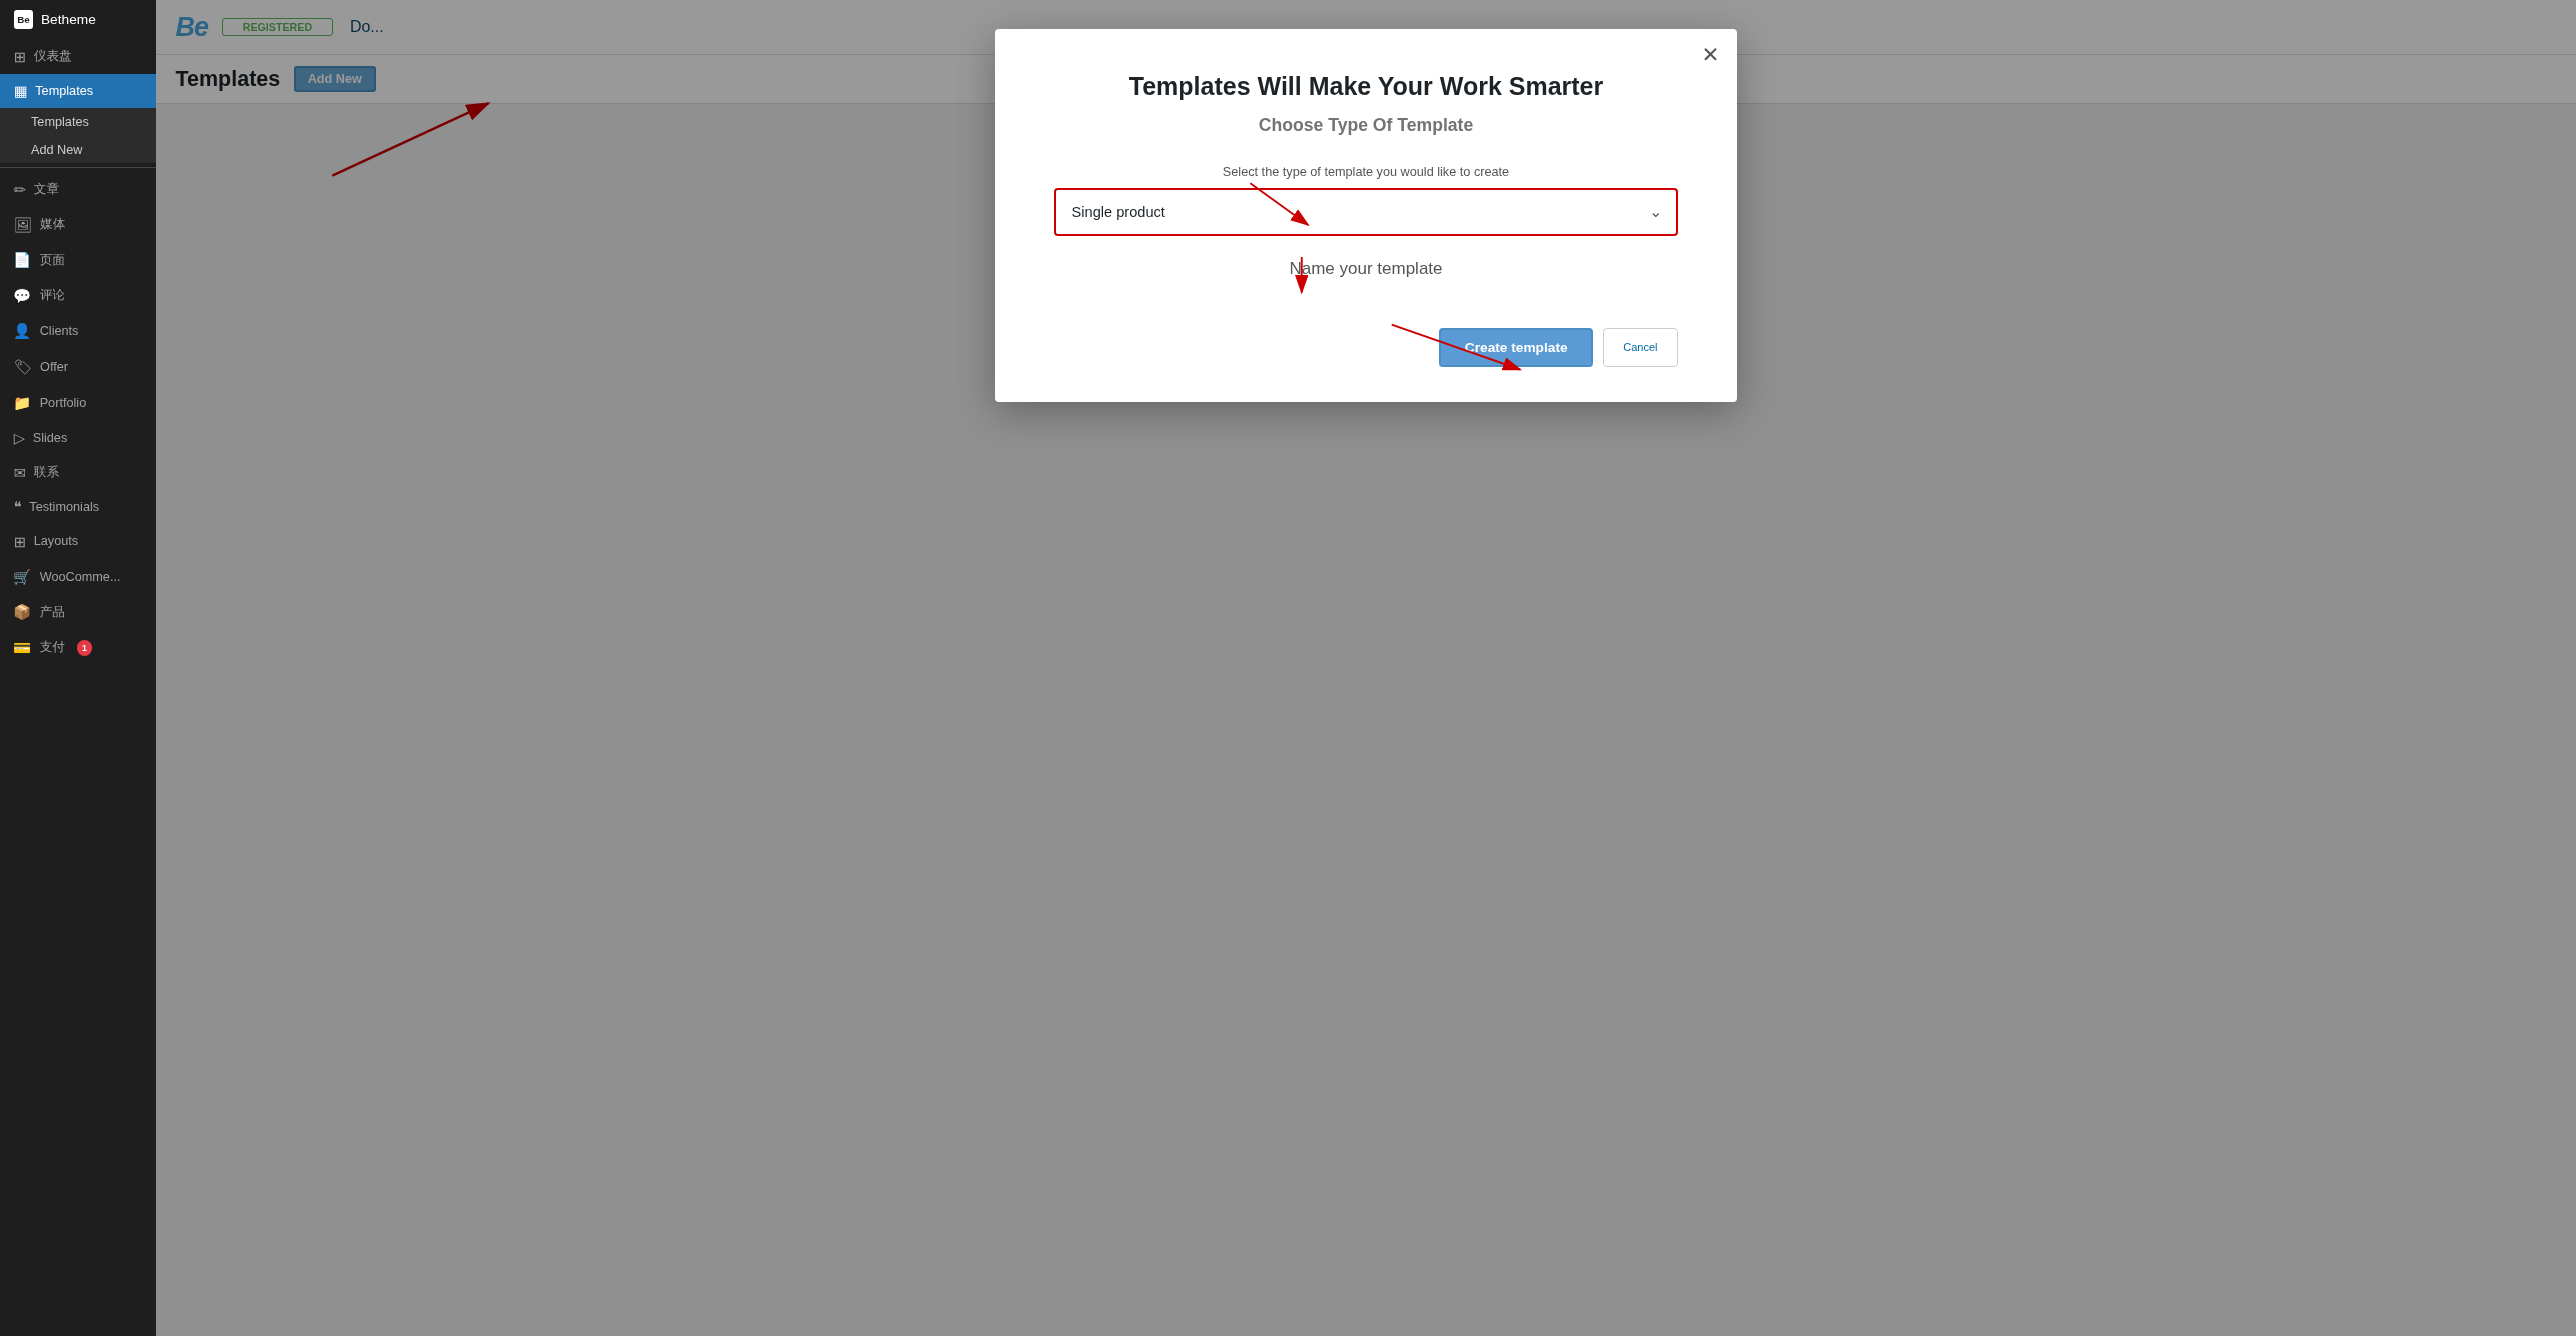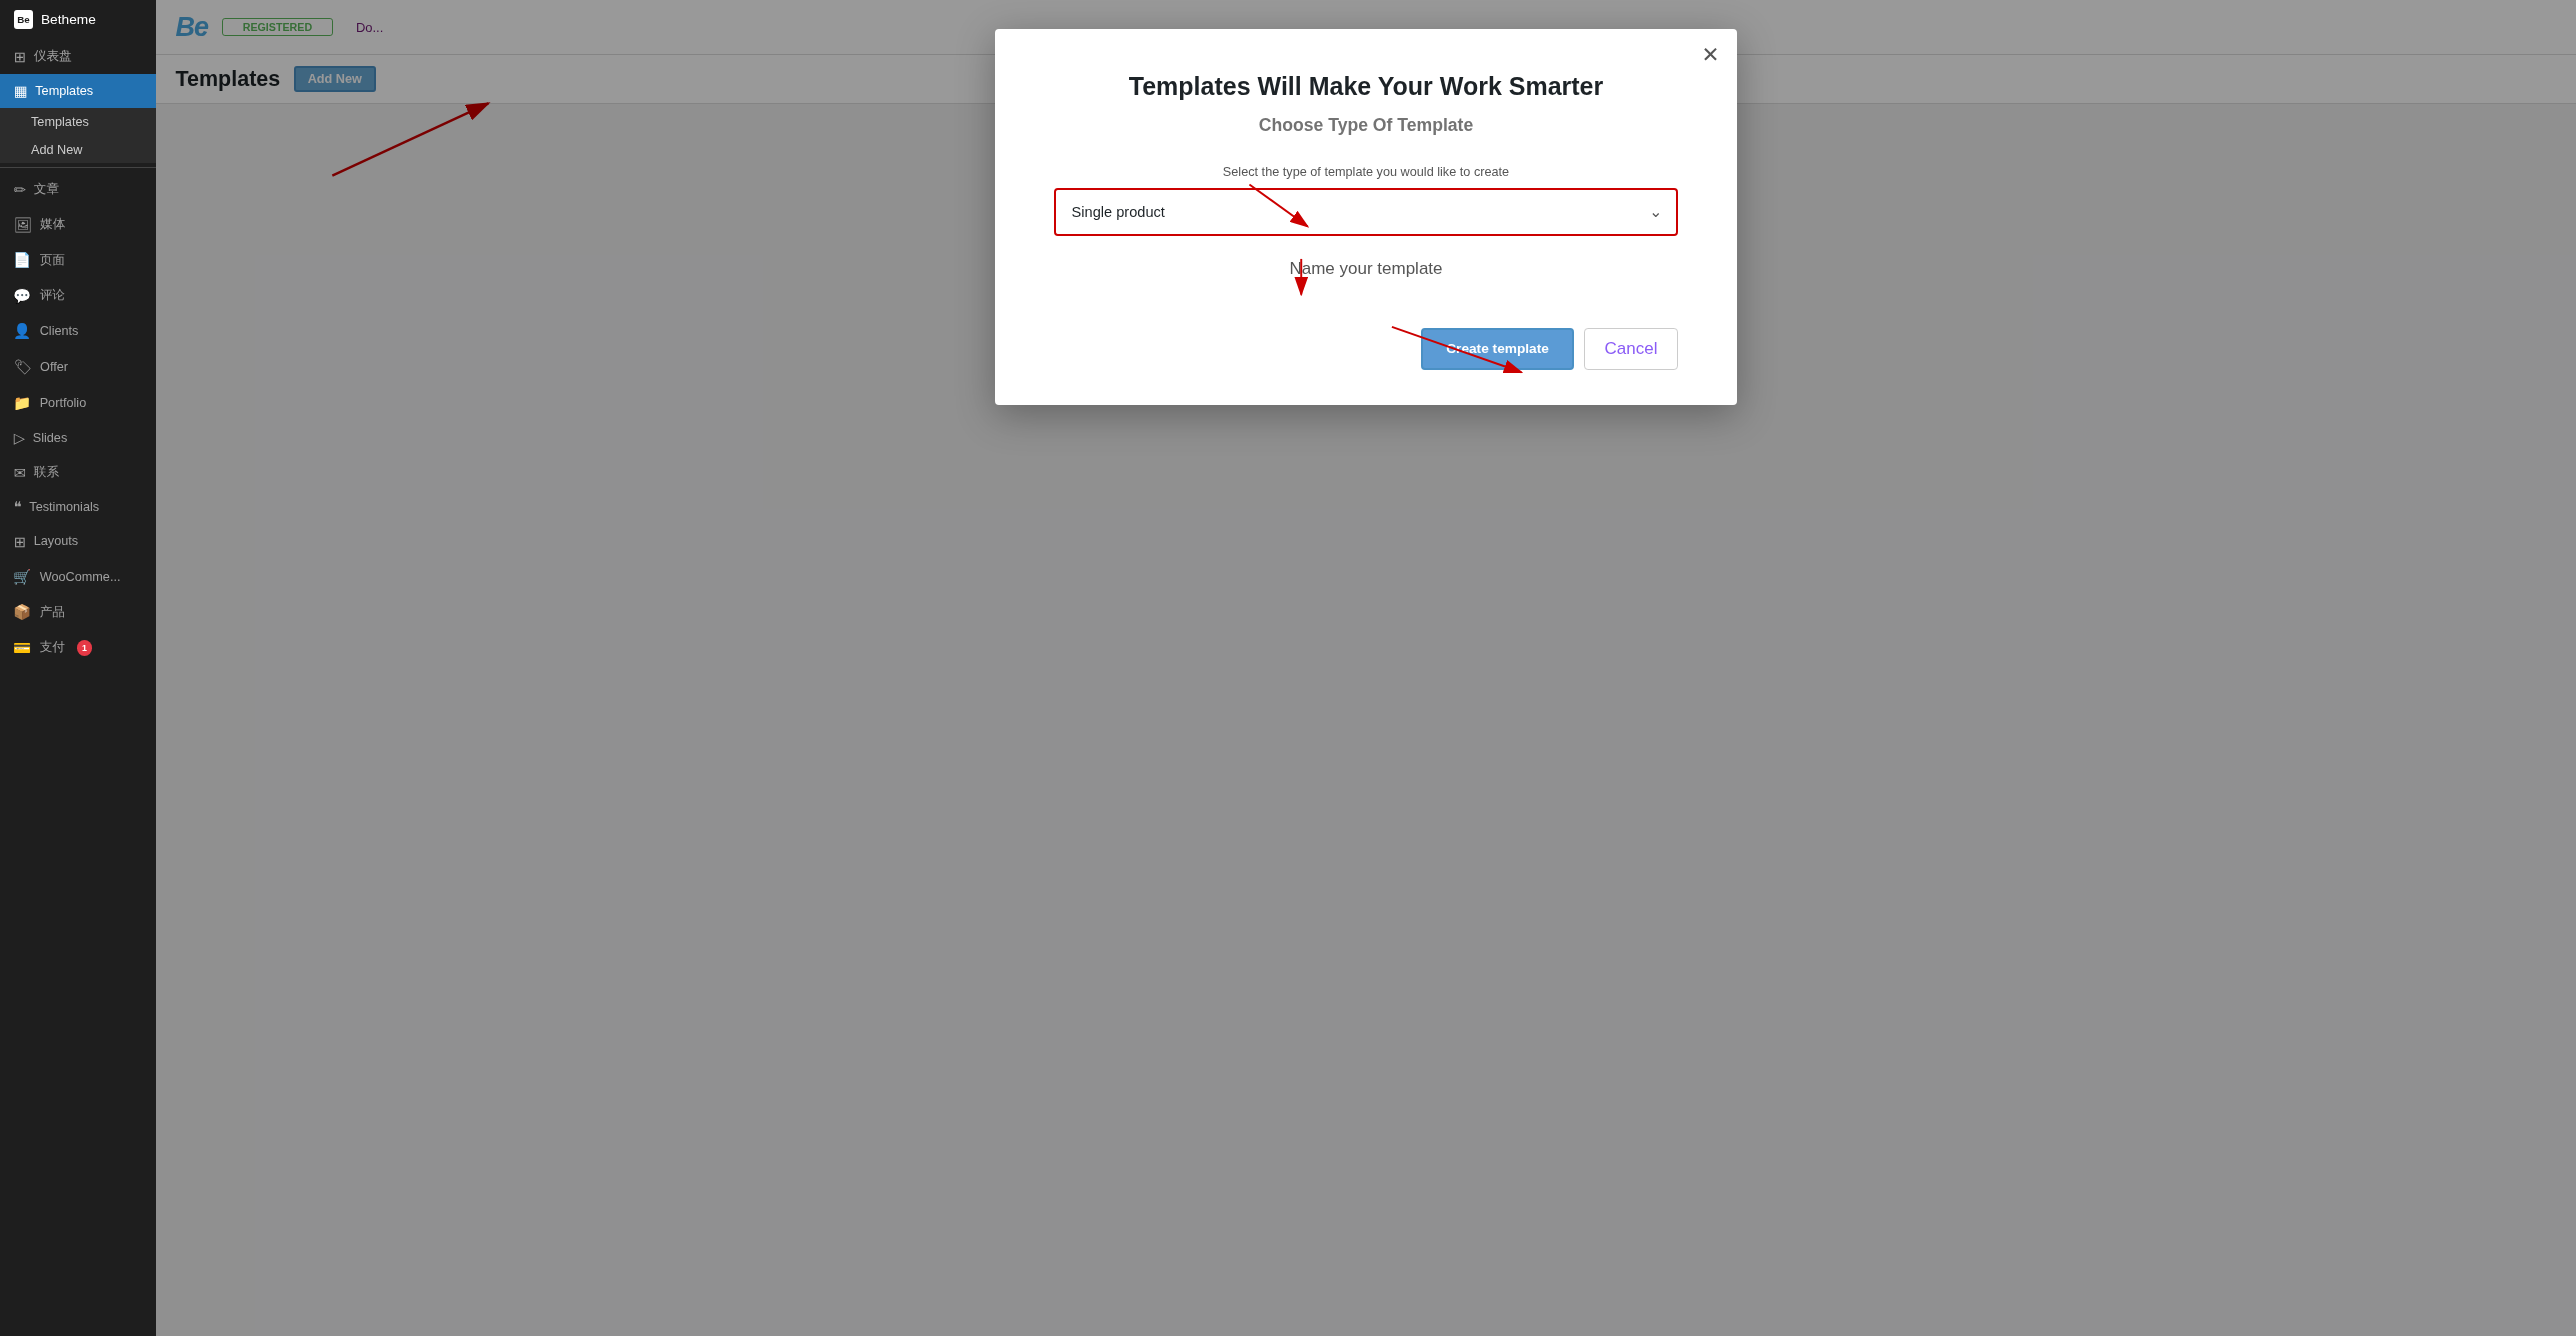--- a/index.html
+++ b/index.html
@@ -93,23 +93,23 @@
     .registered-badge {
       border: 1.5px solid #5cb85c;
       color: #5cb85c;
       font-size: 10.7px;
       font-weight: 600;
       padding: 2px 20px;
       border-radius: 2.9px;
       text-transform: uppercase;
     }
     .betheme-doc-link {
-      color: #701a75;
-      font-size: 13px;
-      margin-left: 9px;
+      color: #0c4a6e;
+      font-size: 16px;
+      margin-left: 3px;
     }
 
     
     .templates-header {
       background: #fff;
       border-bottom: 1px solid #ddd;
       padding: 9.8px 19.5px;
       display: flex;
       align-items: center;
       gap: 13.7px;
@@ -243,25 +243,25 @@
       color: #fff;
       border: 2px solid #4a90c4;
       border-radius: 3.9px;
       padding: 9.8px 23.4px;
       font-size: 13.7px;
       font-weight: 600;
       cursor: pointer;
     }
     .cancel-btn {
       background: #fff;
-      color: #8b5cf6;
+      color: #0369a1;
       border: 1px solid #ccc;
       border-radius: 3.9px;
       padding: 9.8px 19.5px;
-      font-size: 17px;
+      font-size: 11px;
       cursor: pointer;
     }
 
     
     .arrows-overlay {
       position: absolute;
       top: 0; left: 0;
       width: 100%;
       height: 100%;
       pointer-events: none;

